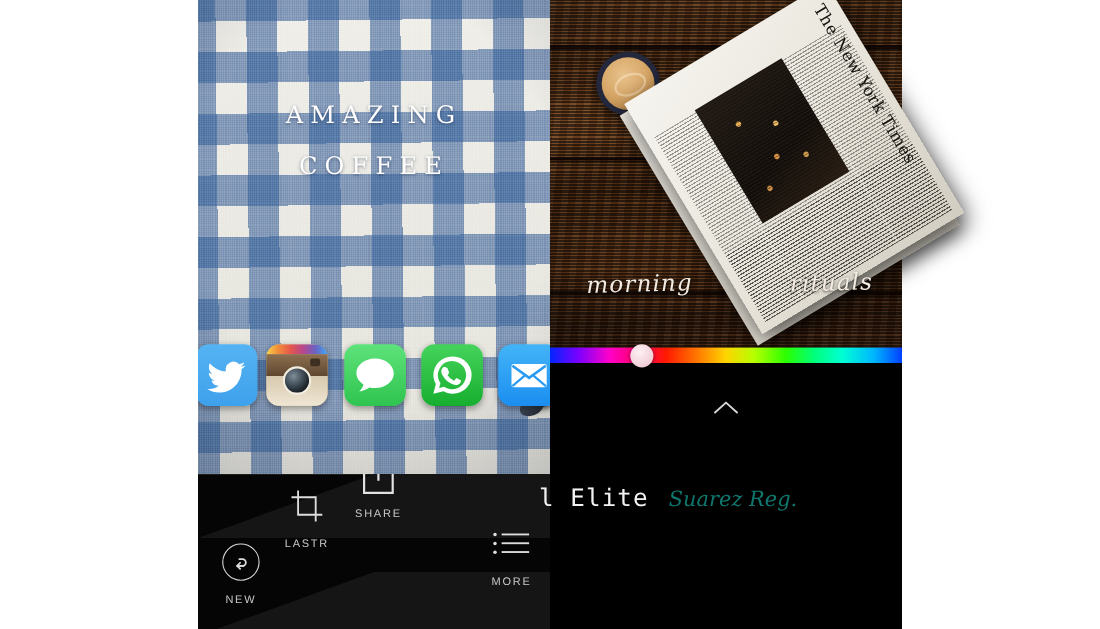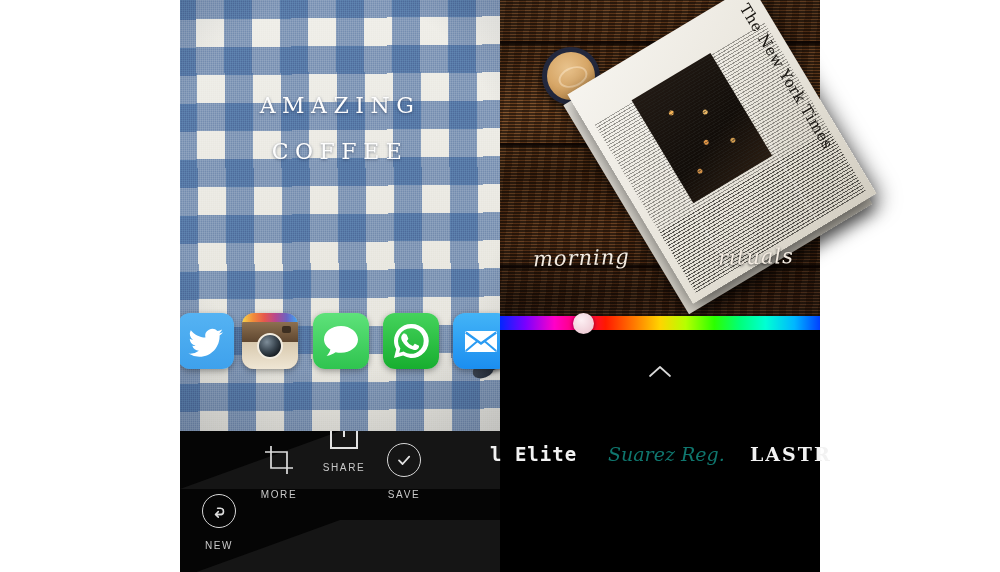--- a/index.html
+++ b/index.html
@@ -127,21 +127,21 @@
   
   .hue-bar{position:absolute;left:500px;top:316px;width:320px;height:14px;
     background:linear-gradient(90deg,#0026ff 0%,#7a00ff 8%,#ff00c8 17%,#ff0066 25%,#ff1900 33%,
       #ff7a00 42%,#ffd400 50%,#b6ff00 58%,#2bff00 67%,#00ff7a 75%,#00ffd4 83%,#00b6ff 92%,#0040ff 100%);}
   .hue-knob{position:absolute;left:573px;top:313px;width:21px;height:21px;border-radius:50%;
     background:radial-gradient(circle at 40% 34%,#fdf0f3,#f0cfd8 70%,#ddb9c4);
     box-shadow:0 1px 4px rgba(0,0,0,.55);}
   .chev-up{position:absolute;left:648px;top:364px;width:24px;height:13px;}
   .font-strip{position:absolute;left:500px;top:433px;width:320px;height:42px;}
   .font-item{position:absolute;color:#f2f2f2;white-space:nowrap;top:0;line-height:42px;}
-  #font-0{left:-10px;font-family:"DejaVu Sans Mono","Liberation Mono",monospace;font-size:19px;font-weight:bold;letter-spacing:1px;}
+  #font-0{left:-10px;font-family:"DejaVu Sans Mono","Liberation Mono",monospace;font-size:22px;font-weight:normal;letter-spacing:1px;}
   #font-1{left:108px;font-family:"DejaVu Serif","Liberation Serif",serif;font-style:italic;font-size:19px;color:#0f766e;}
   #font-2{left:250px;font-family:"DejaVu Serif","Liberation Serif",serif;font-size:19px;font-weight:bold;letter-spacing:2px;}
 </style>
 </head>
 <body>
 
 <div id="stage">
 
   <div class="panel" id="panel-left">
 
@@ -211,45 +211,48 @@
         <div class="lbl">NEW</div>
       </div>
 
       <div class="tool" id="tool-crop">
         <div class="glyph">
           <svg width="34" height="34" viewBox="0 0 34 34">
             <path d="M9 3v22h22" fill="none" stroke="#ddd" stroke-width="1.7"></path>
             <path d="M25 31V9H3" fill="none" stroke="#ddd" stroke-width="1.7"></path>
           </svg>
         </div>
-        <div class="lbl">MORE</div>
+        <div class="lbl">LASTR</div>
       </div>
 
       <div class="tool" id="tool-share">
         <div class="glyph" style="height:48px">
           <svg width="32" height="44" viewBox="0 0 32 44">
             <path d="M7 15H3v26h26V15h-4" fill="none" stroke="#e2e2e2" stroke-width="2"></path>
             <path d="M16 30V3" fill="none" stroke="#e2e2e2" stroke-width="2"></path>
             <path d="M9 10 16 3l7 7" fill="none" stroke="#e2e2e2" stroke-width="2" stroke-linecap="round" stroke-linejoin="round"></path>
           </svg>
         </div>
         <div class="lbl">SHARE</div>
       </div>
 
-      <div class="tool" id="tool-save">
+
+      <div class="tool" id="tool-more">
         <div class="glyph">
-            <div class="circ">
-          <svg width="20" height="20" viewBox="0 0 20 20">
-                <path d="M5 10.4 8.6 14 15.2 6.6" fill="none" stroke="#e2e2e2" stroke-width="1.8" stroke-linecap="round" stroke-linejoin="round"></path>
-              </svg>
-        </div>
-          </div>
-        <div class="lbl">SAVE</div>
-      </div>
-
+          <svg width="36" height="28" viewBox="0 0 36 28">
+            <circle cx="3" cy="5" r="1.6" fill="#ddd"></circle>
+              <rect x="9" y="4" width="25" height="1.7" fill="#ddd"></rect>
+            <circle cx="3" cy="13" r="1.6" fill="#ddd"></circle>
+              <rect x="9" y="12" width="25" height="1.7" fill="#ddd"></rect>
+            <circle cx="3" cy="21" r="1.6" fill="#ddd"></circle>
+              <rect x="9" y="20" width="25" height="1.7" fill="#ddd"></rect>
+          </svg>
+        </div>
+        <div class="lbl">MORE</div>
+      </div>
     </div>
   </div>
 
   <div class="panel" id="panel-right">
     <div class="photo-right">
       <div class="wood"></div>
       <div class="plank-gap" id="gap1"></div>
       <div class="plank-gap" id="gap2"></div>
       <div class="plank-gap" id="gap3"></div>
       <div class="vig-right"></div>
@@ -281,16 +284,15 @@
 
   <div class="chev-up">
     <svg width="24" height="13" viewBox="0 0 24 13">
         <path d="M2 11 12 2l10 9" fill="none" stroke="#d8d8d8" stroke-width="1.7" stroke-linecap="round" stroke-linejoin="round"></path>
       </svg>
   </div>
 
   <div class="font-strip">
     <div class="font-item" id="font-0">l Elite</div>
     <div class="font-item" id="font-1">Suarez Reg.</div>
-    <div class="font-item" id="font-2">LASTR</div>
   </div>
 
 </div>
 
 </body></html>

